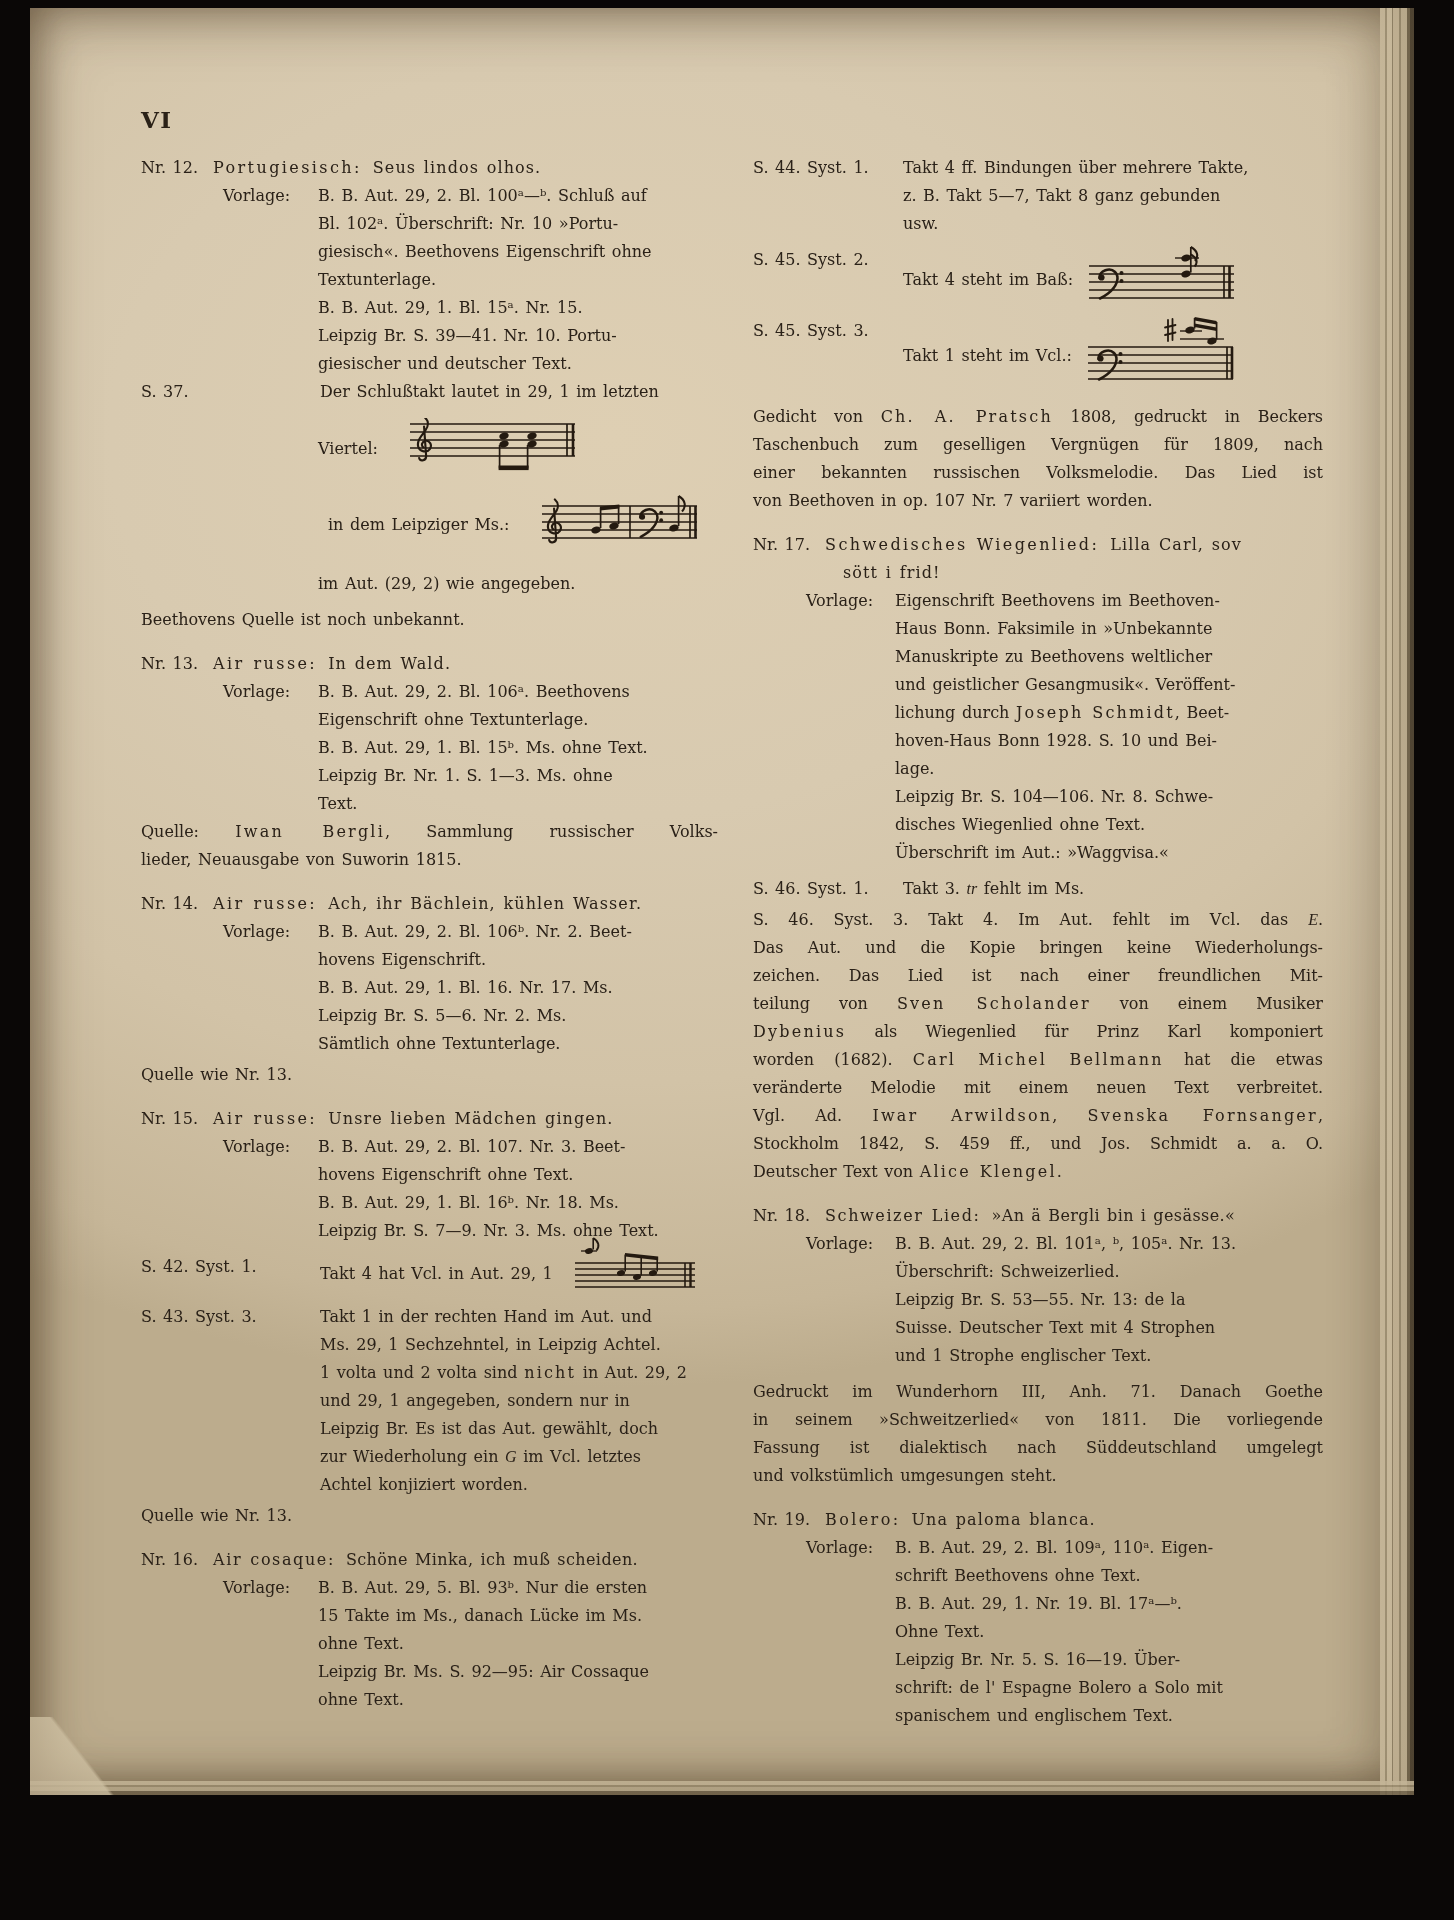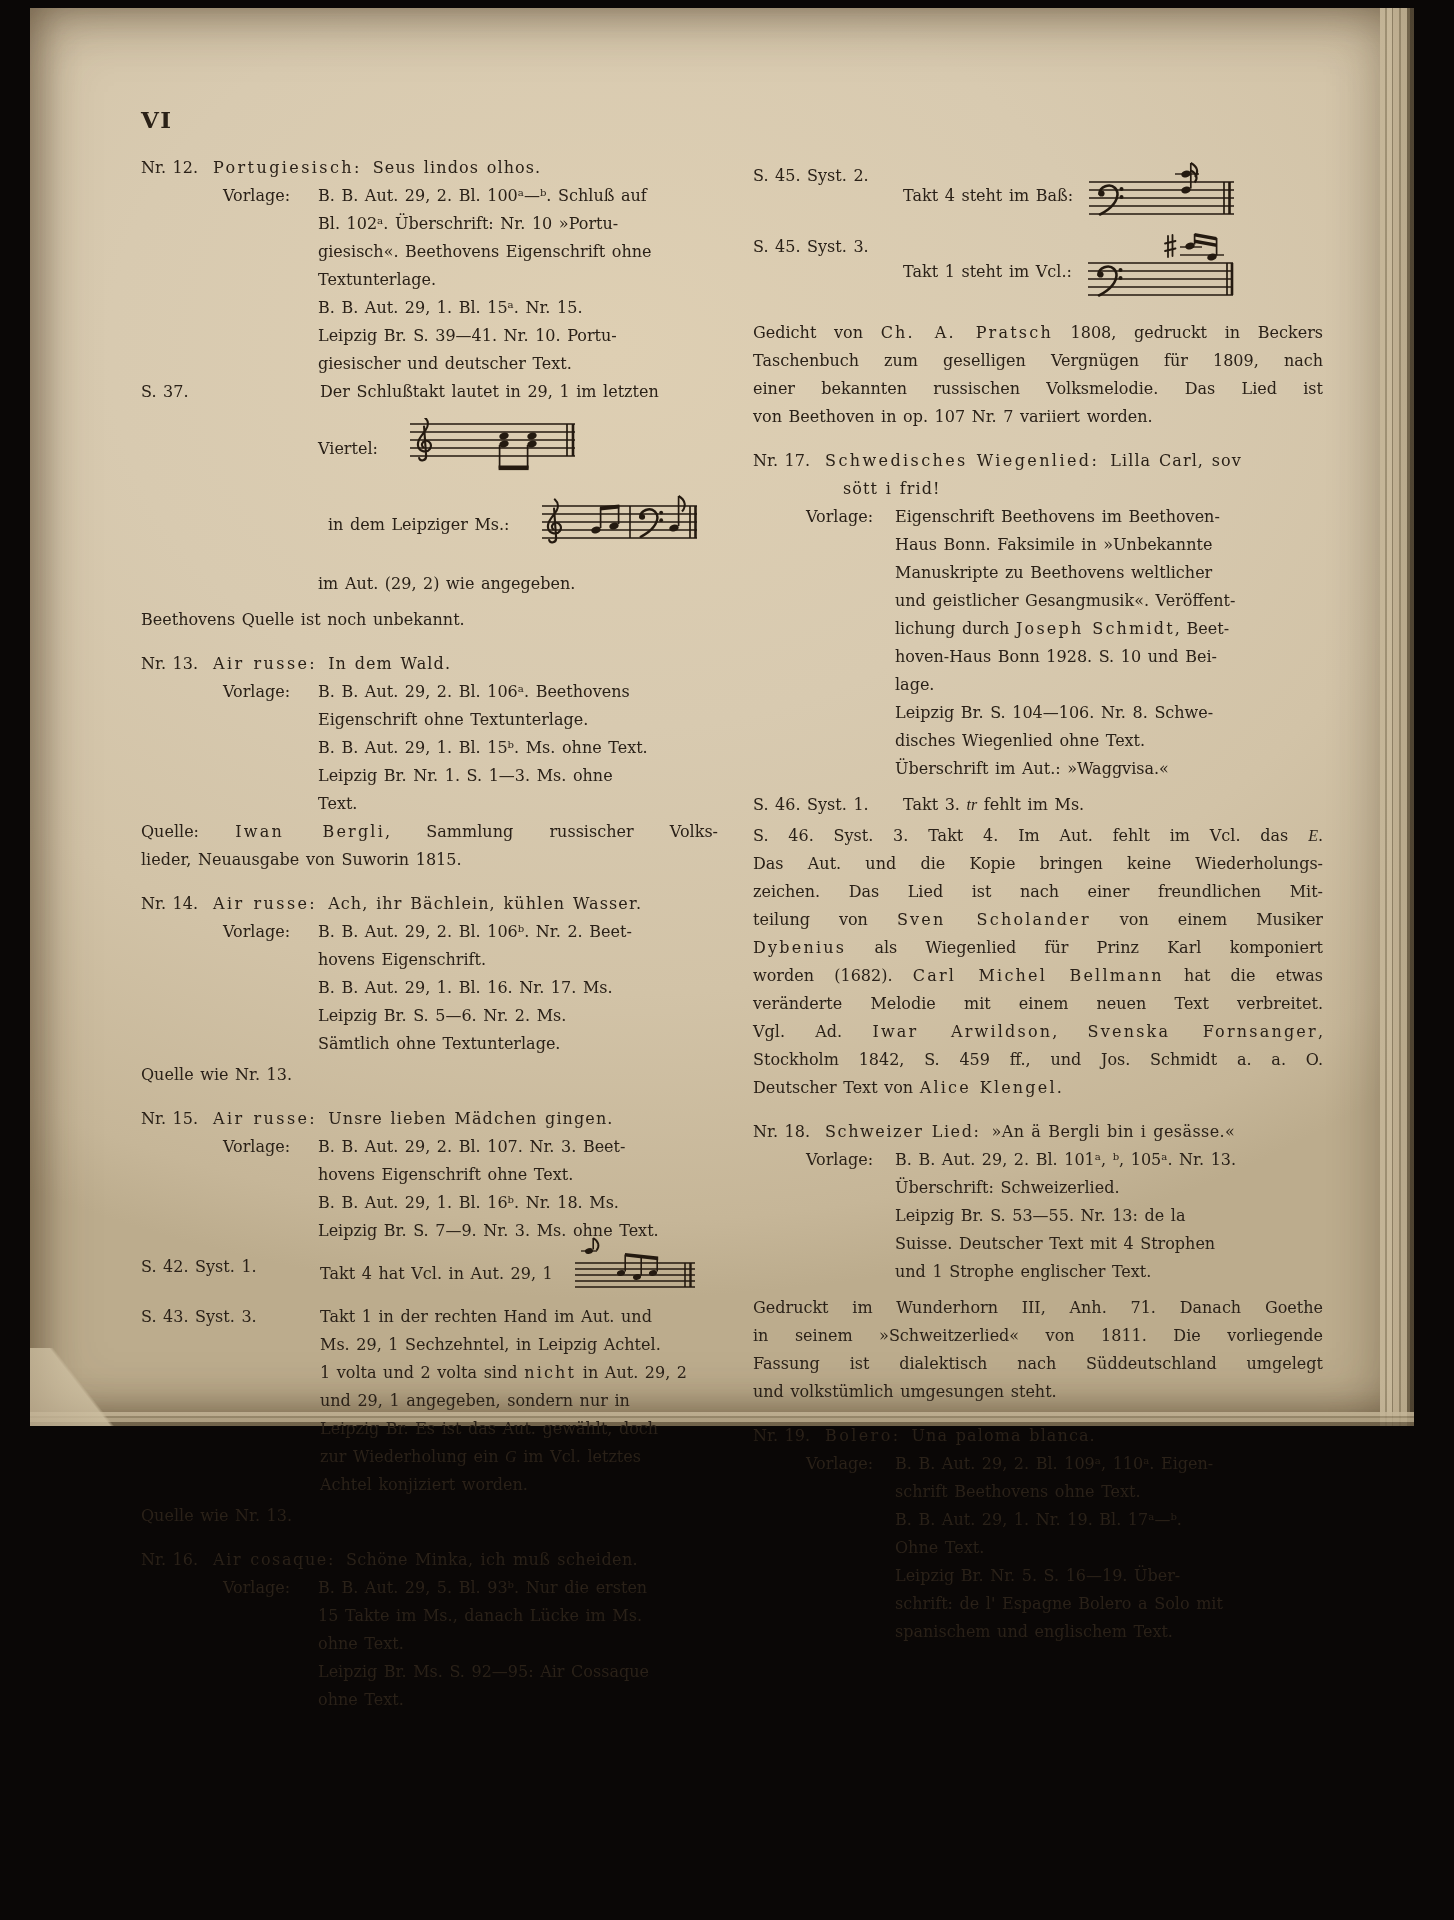--- a/index.html
+++ b/index.html
@@ -2,21 +2,21 @@
 <html><head>
 <meta charset="utf-8">
 <style>
   html,body{margin:0;padding:0;}
   body{
     width:1454px;height:1920px;position:relative;overflow:hidden;
     background:#0a0706;
     font-family:"DejaVu Serif","Liberation Serif",serif;
   }
   .page{
-    position:absolute;left:30px;top:8px;width:1384px;height:1418px;
+    position:absolute;left:30px;top:8px;width:1384px;height:1787px;
     background:
       radial-gradient(1250px 950px at 42% 24%, #decfb3 0%, #d8cab0 40%, #d2c3a7 68%, #c6b698 92%, #bcac8d 100%);
     box-shadow: inset 0 0 70px rgba(70,48,22,.28), inset -30px 0 55px rgba(55,38,18,.33), inset 18px 0 34px rgba(55,38,18,.22), inset 0 -18px 30px rgba(55,38,18,.22);
   }
   .edge-right{
     position:absolute;right:0;top:0;width:34px;height:100%;
     background:repeating-linear-gradient(90deg,
       #c7b89a 0 5px,#9d8f72 5px 7px,#cbbc9e 7px 12px,#8c7e63 12px 13px,
       #c2b294 13px 19px,#95876b 19px 21px,#bdae90 21px 27px,#6e6149 27px 30px,#4a3f2e 30px 34px);
     opacity:.9;
@@ -272,20 +272,28 @@
           <div class="vln">ohne Text.</div>
           <div class="vln">Leipzig Br.  Ms.  S. 92—95: Air Cossaque</div>
           <div class="vln">ohne Text.</div>
         </div>
     </div>
 
   </div>
 
   <div class="col col-right">
 
+    <div class="sblk">
+      <span class="slabel">S. 44.  Syst. 1.</span>
+      <div>
+          <div class="vln">Takt 4 ff.  Bindungen über mehrere Takte,</div>
+          <div class="vln">z. B.  Takt  5—7,  Takt  8  ganz  gebunden</div>
+          <div class="vln">usw.</div>
+        </div>
+    </div>
 
     <div class="sblk srow mt2">
       <span class="slabel">S. 45.  Syst. 2.</span>
       <span class="vln">Takt 4 steht im Baß:</span>
       <svg class="ms" width="150" height="68" viewBox="0 0 150 68">
         <path d="M2 20H147 M2 28H147 M2 36H147 M2 44H147 M2 52H147" stroke="currentColor" stroke-width="1.4" fill="none"></path>
         <use href="#bclefg" transform="translate(8,18)"></use>
         <line x1="88" y1="12" x2="112" y2="12" stroke="currentColor" stroke-width="1.4"></line>
         <g fill="currentColor">
           <use href="#nh" transform="translate(99,12) rotate(-15)"></use>

